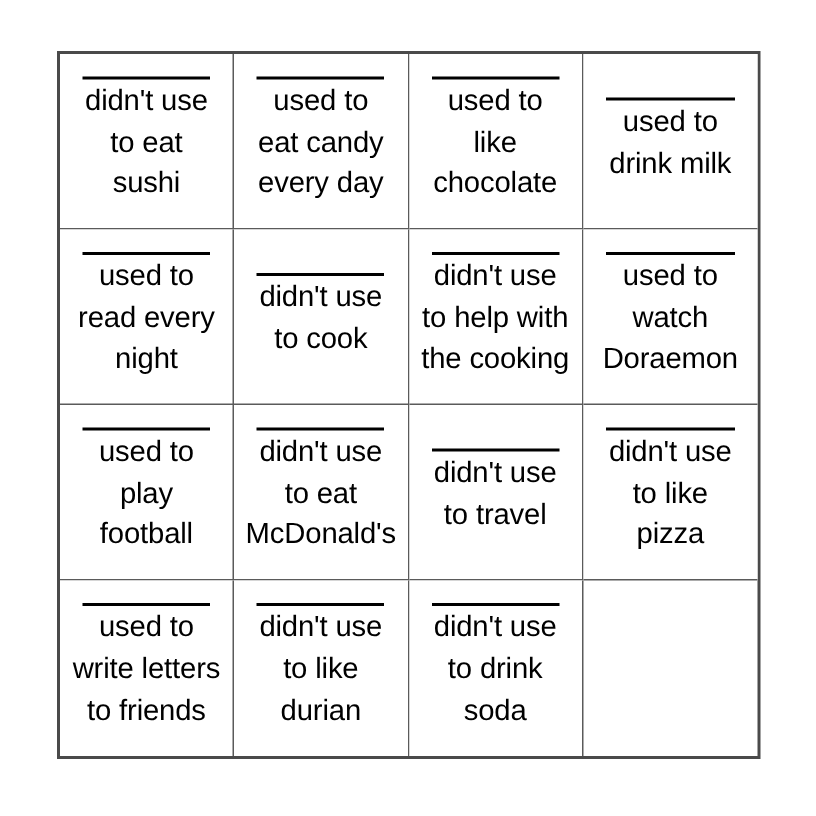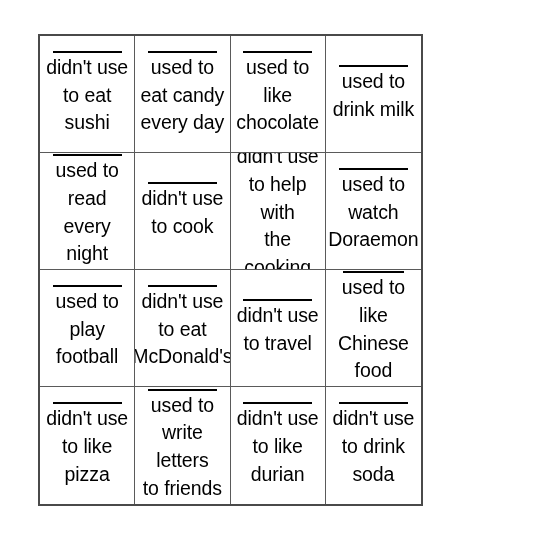--- a/index.html
+++ b/index.html
@@ -18,21 +18,21 @@
     position: relative;
     width: 544px;
     height: 544px;
     background: #ffffff;
   }
 
   .bingo-card {
     position: absolute;
     left: 38px;
     top: 34px;
-    width: 385px;
+    width: 469px;
     height: 472px;
     box-sizing: border-box;
     display: grid;
     grid-template-columns: repeat(4, 1fr);
     grid-template-rows: repeat(4, 1fr);
     border-top: 2px solid #4a4a4a;
     border-left: 2px solid #4a4a4a;
     border-right: 2px solid #4a4a4a;
     border-bottom: 2px solid #4a4a4a;
     background: #ffffff;
@@ -140,26 +140,20 @@
         <div class="cell-text">didn't use
 to eat
 McDonald's</div>
       </div>
       <div class="bingo-cell">
         <div class="cell-rule"></div>
         <div class="cell-text">didn't use
 to travel</div>
       </div>
       <div class="bingo-cell">
-        <div class="cell-rule short"></div>
-        <div class="cell-text">used to like
-Chinese
-food</div>
-      </div>
-      <div class="bingo-cell">
         <div class="cell-rule"></div>
         <div class="cell-text">didn't use
 to like
 pizza</div>
       </div>
       <div class="bingo-cell">
         <div class="cell-rule"></div>
         <div class="cell-text">used to
 write letters
 to friends</div>

